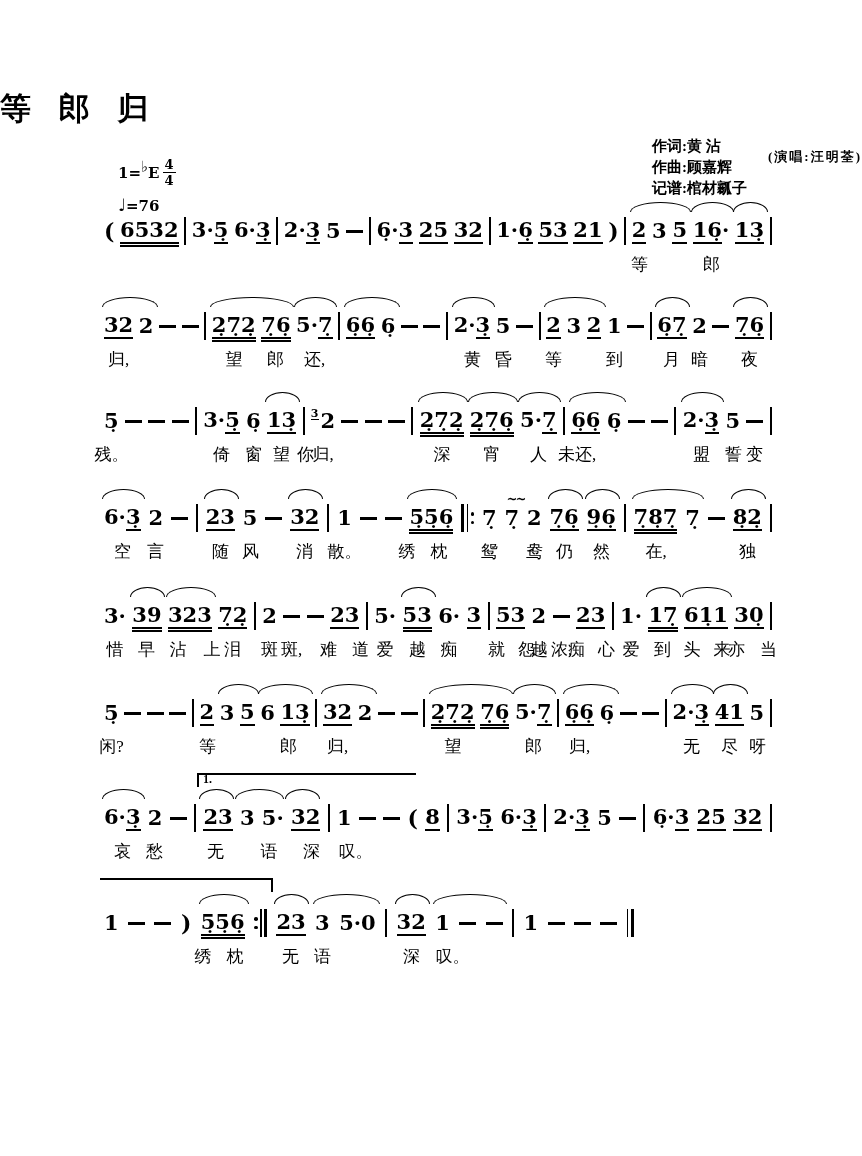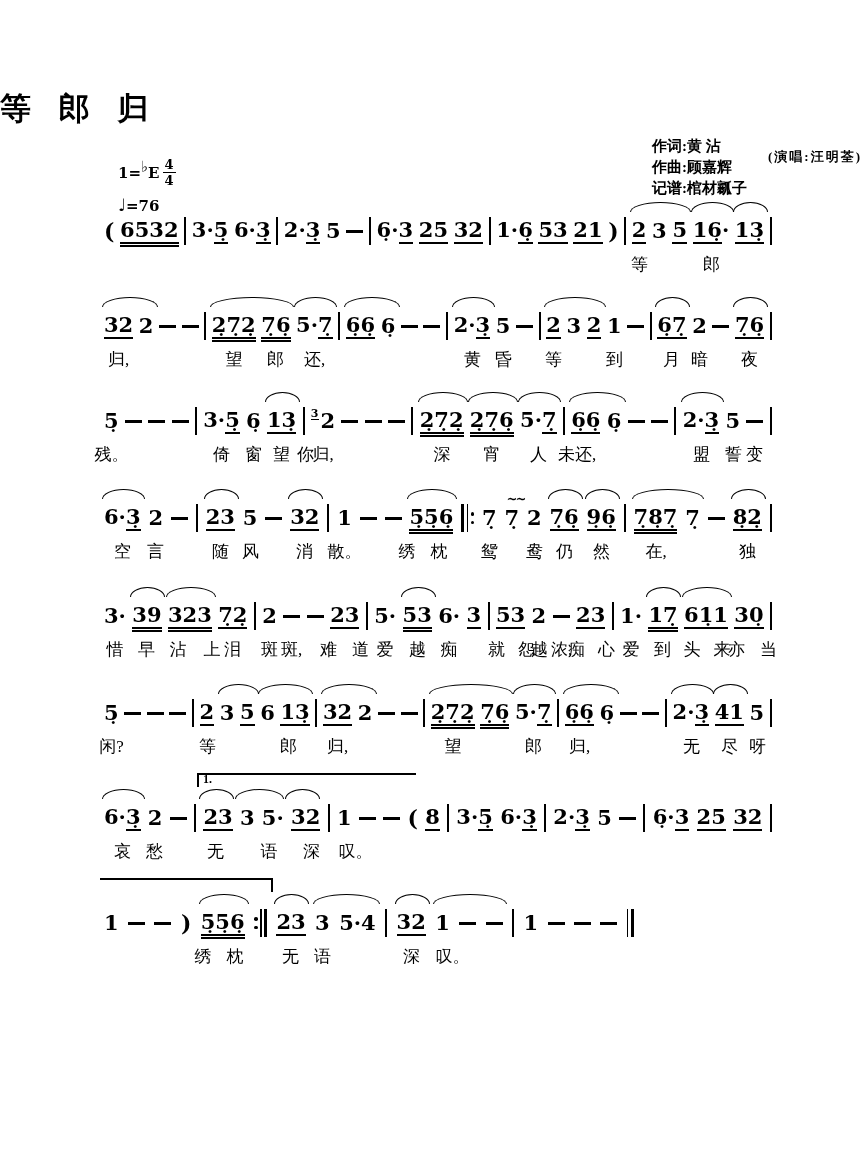--- a/index.html
+++ b/index.html
@@ -678,21 +678,21 @@
           <span class="rbar-thin"></span>
           <span class="rbar-thick"></span>
         </span>
         <span class="tok">
           <span class="seg u1">23</span>
         </span>
         <span class="tok">
           <span class="seg u0">3</span>
         </span>
         <span class="tok">
-          <span class="seg u0">5·4</span>
+          <span class="seg u0">5·0</span>
         </span>
         <span class="tok bar"></span>
         <span class="tok">
           <span class="seg u1">32</span>
         </span>
         <span class="tok">
           <span class="seg u0">1</span>
         </span>
         <span class="tok dash"></span>
         <span class="tok dash"></span>

